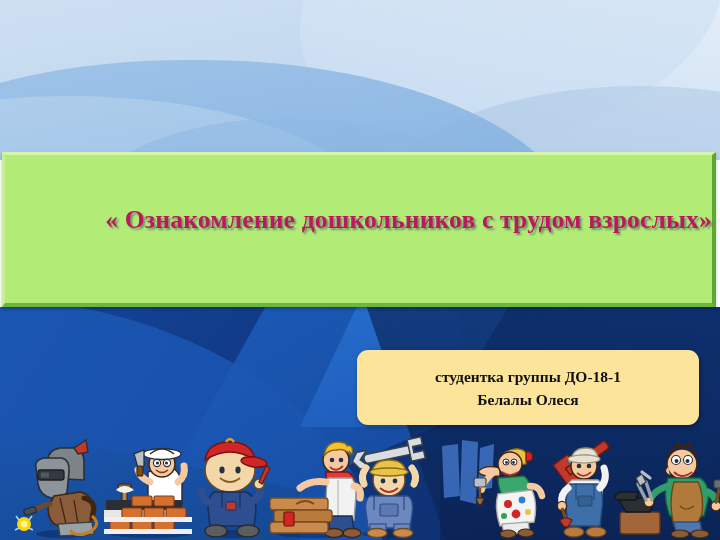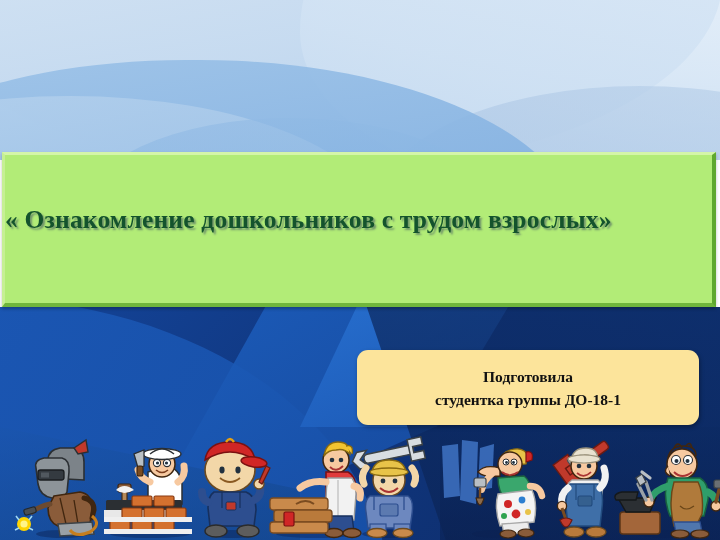--- a/index.html
+++ b/index.html
@@ -61,26 +61,26 @@
     background:#b2ec77;
     box-sizing:border-box;
     border-top:3px solid #d4f5a9;
     border-left:3px solid #c6f094;
     border-right:4px solid #5fa82f;
     border-bottom:4px solid #6fb63c;
     box-shadow:0 2px 3px rgba(0,0,0,.25);
   }
   .title-text{
     position:absolute;left:0;right:0;top:50px;
-    text-align:left;
+    text-align:right;
     font-family:"Liberation Serif", serif;
     font-weight:bold;
     font-size:25.5px;
     letter-spacing:.2px;
-    color:#14532d;
+    color:#be185d;
     text-shadow:2px 2px 2px rgba(30,40,90,.45);
     white-space:nowrap;
   }
 
   
   .bottom-bg{
     position:absolute;left:0;top:307px;width:720px;height:233px;
     background:linear-gradient(135deg,#14459a 0%,#10367e 45%,#0d2c68 100%);
     overflow:hidden;
   }
@@ -402,17 +402,17 @@
       </svg>
     </div>
 
   </div>
 
   <div class="title-plate">
     <div class="title-text">« Ознакомление дошкольников с трудом взрослых»</div>
   </div>
 
   <div class="subtitle-box">
-    <div class="subtitle-line">Подготовила</div>
     <div class="subtitle-line">студентка группы ДО-18-1</div>
+    <div class="subtitle-line">Белалы Олеся</div>
   </div>
 
 </div>
 
 </body></html>

